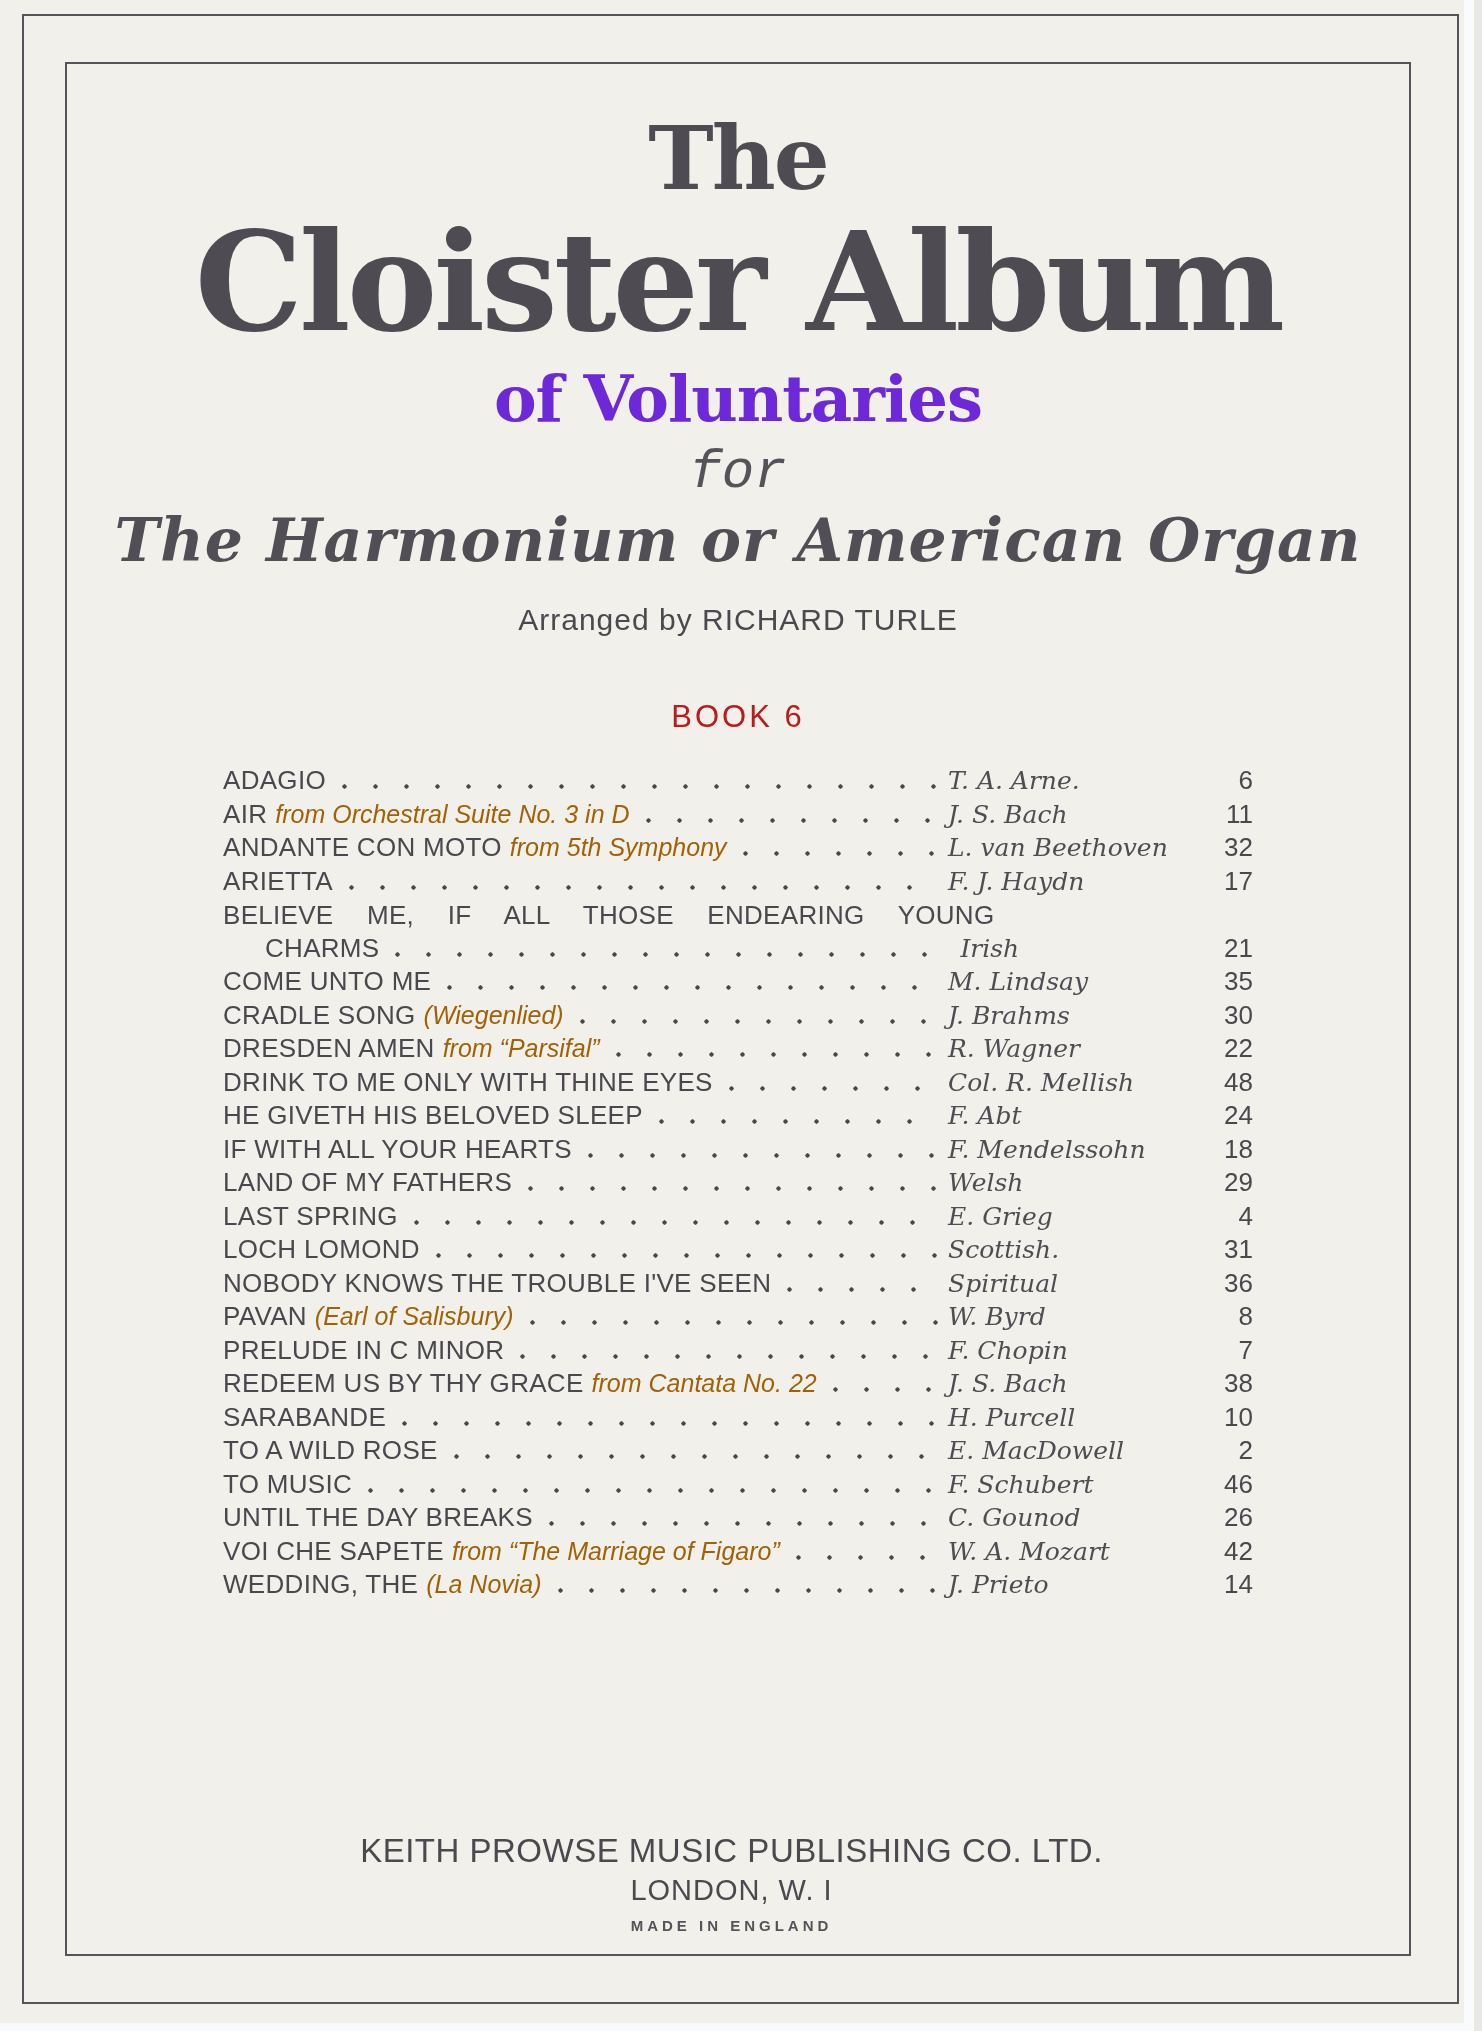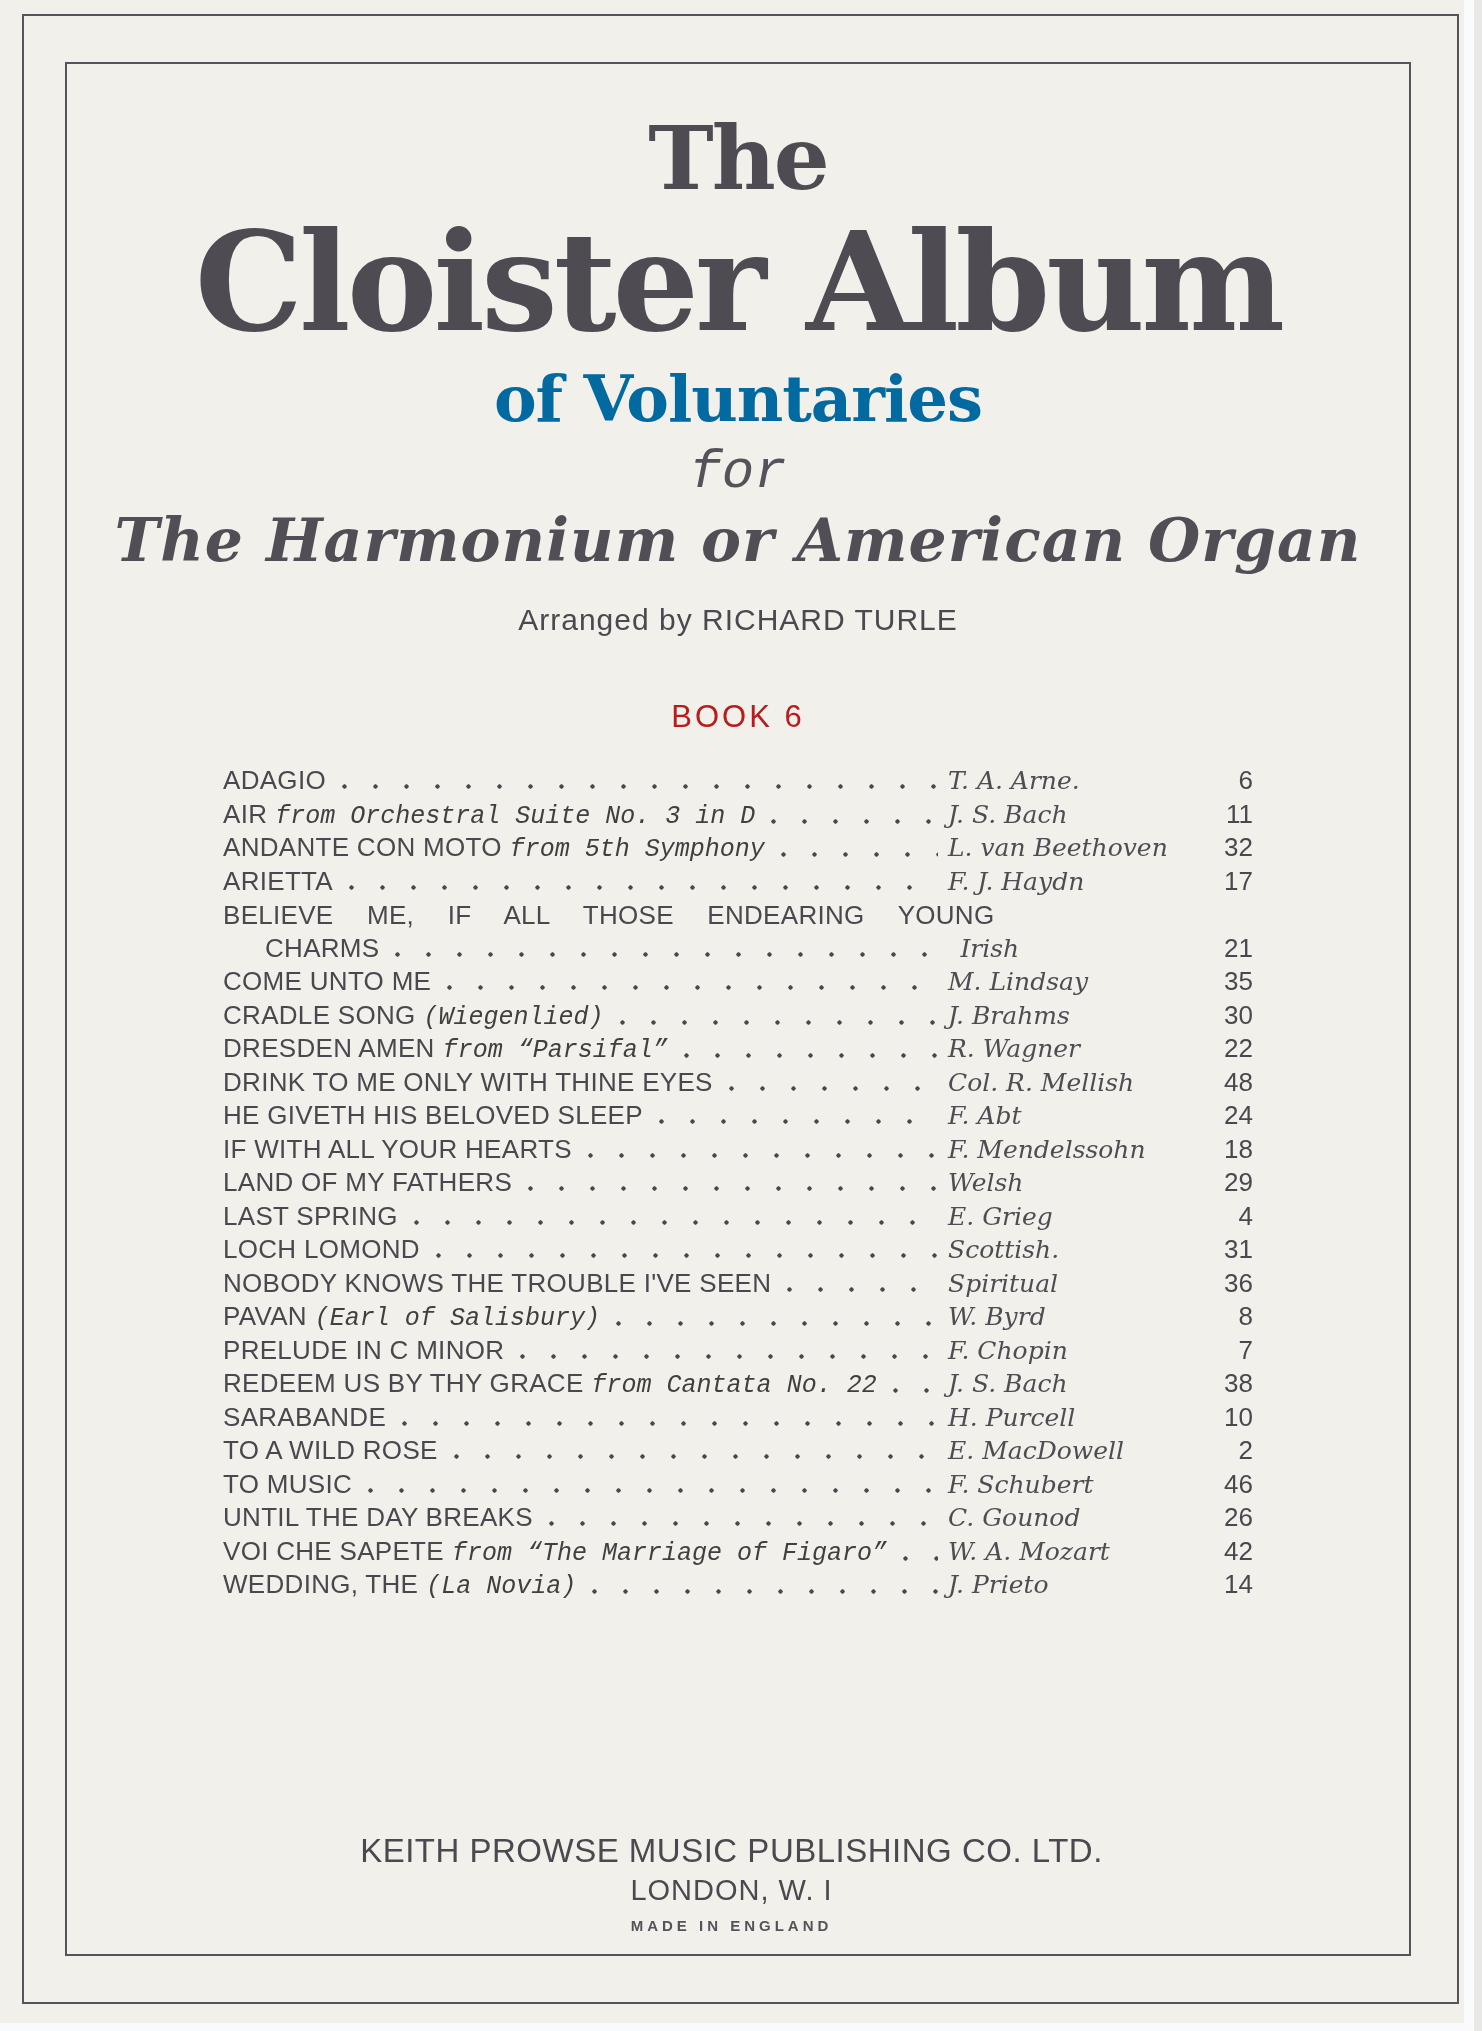--- a/index.html
+++ b/index.html
@@ -43,21 +43,21 @@
     letter-spacing:-4px;
     color:#4e4b52;
     white-space:nowrap;
   }
   .title-sub{
     margin-top:6px;
     font-family:"DejaVu Serif",serif;
     font-weight:bold;
     font-size:64px;line-height:1.1;
     letter-spacing:-1px;
-    color:#0369a1;
+    color:#6d28d9;
   }
   .script-for{
     margin-top:8px;
     font-family:Liberation Mono, monospace;
     font-style:italic;
     font-size:54px;line-height:1.15;
     color:#55525a;
   }
   .script-instrument{
     margin-top:2px;
@@ -89,22 +89,22 @@
     height:33.5px;
     white-space:nowrap;
   }
   .toc-titlecell{
     width:725px;display:flex;align-items:baseline;overflow:hidden;
   }
   .toc-title{
     font-size:26px;letter-spacing:0.3px;color:#4a484e;
   }
   .toc-subtitle{
-    font-family:Liberation Mono, monospace;font-style:italic;
-    font-size:25px;color:#404040;margin-left:8px;
+    font-family:Liberation Sans, sans-serif;font-style:italic;
+    font-size:25px;color:#a16207;margin-left:8px;
   }
   .leader{
     flex:1;align-self:flex-end;height:5px;
     margin:0 10px 7px 16px;
     background-image:radial-gradient(circle at 2.5px 2.5px,#4a484e 1.9px,rgba(0,0,0,0) 2.4px);
     background-size:31px 5px;background-repeat:repeat-x;
   }
   .toc-composerbox{
     width:250px;display:flex;align-items:baseline;flex-direction:column;
   }

